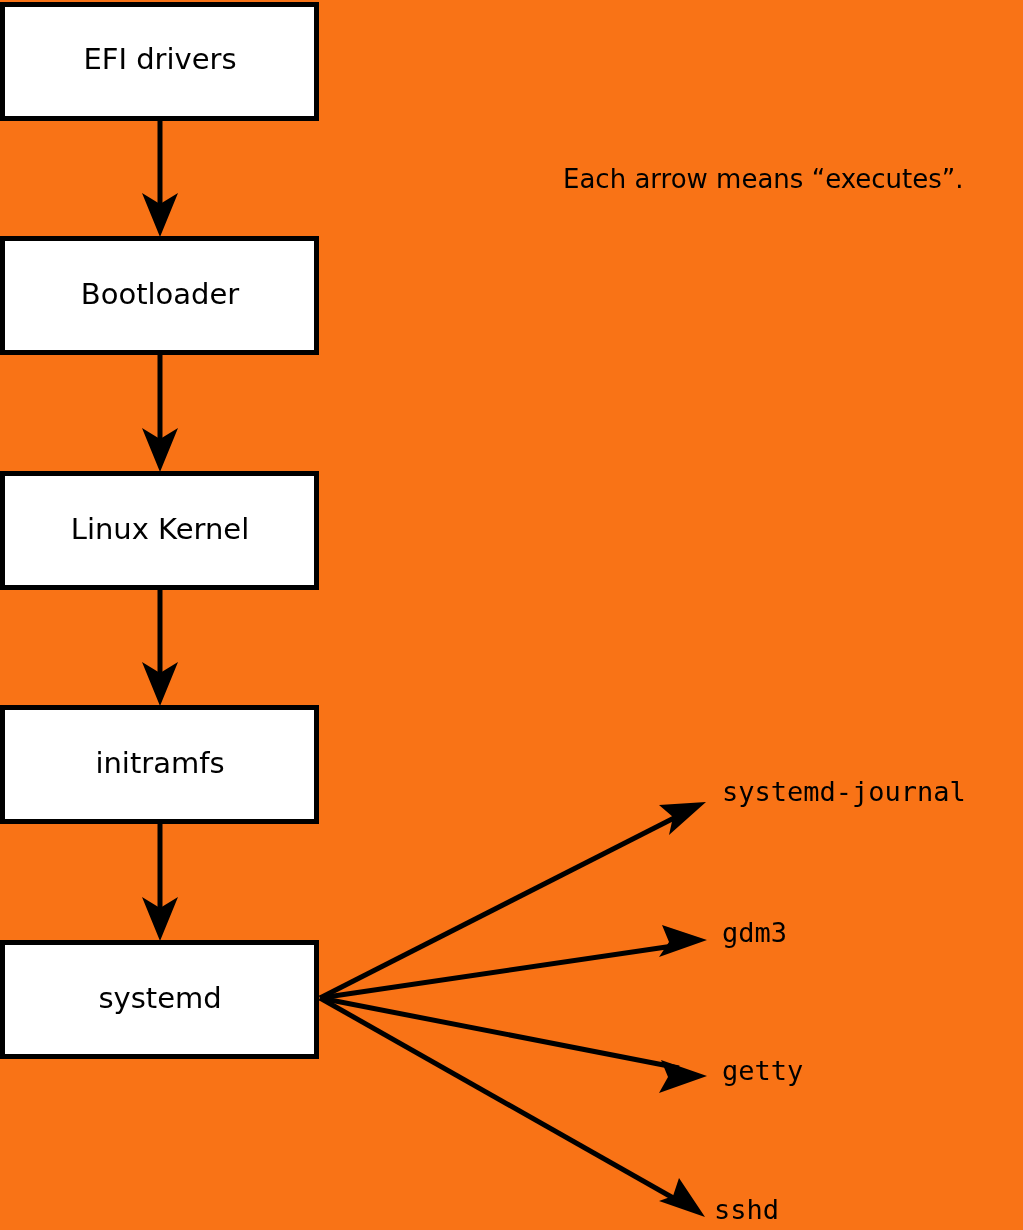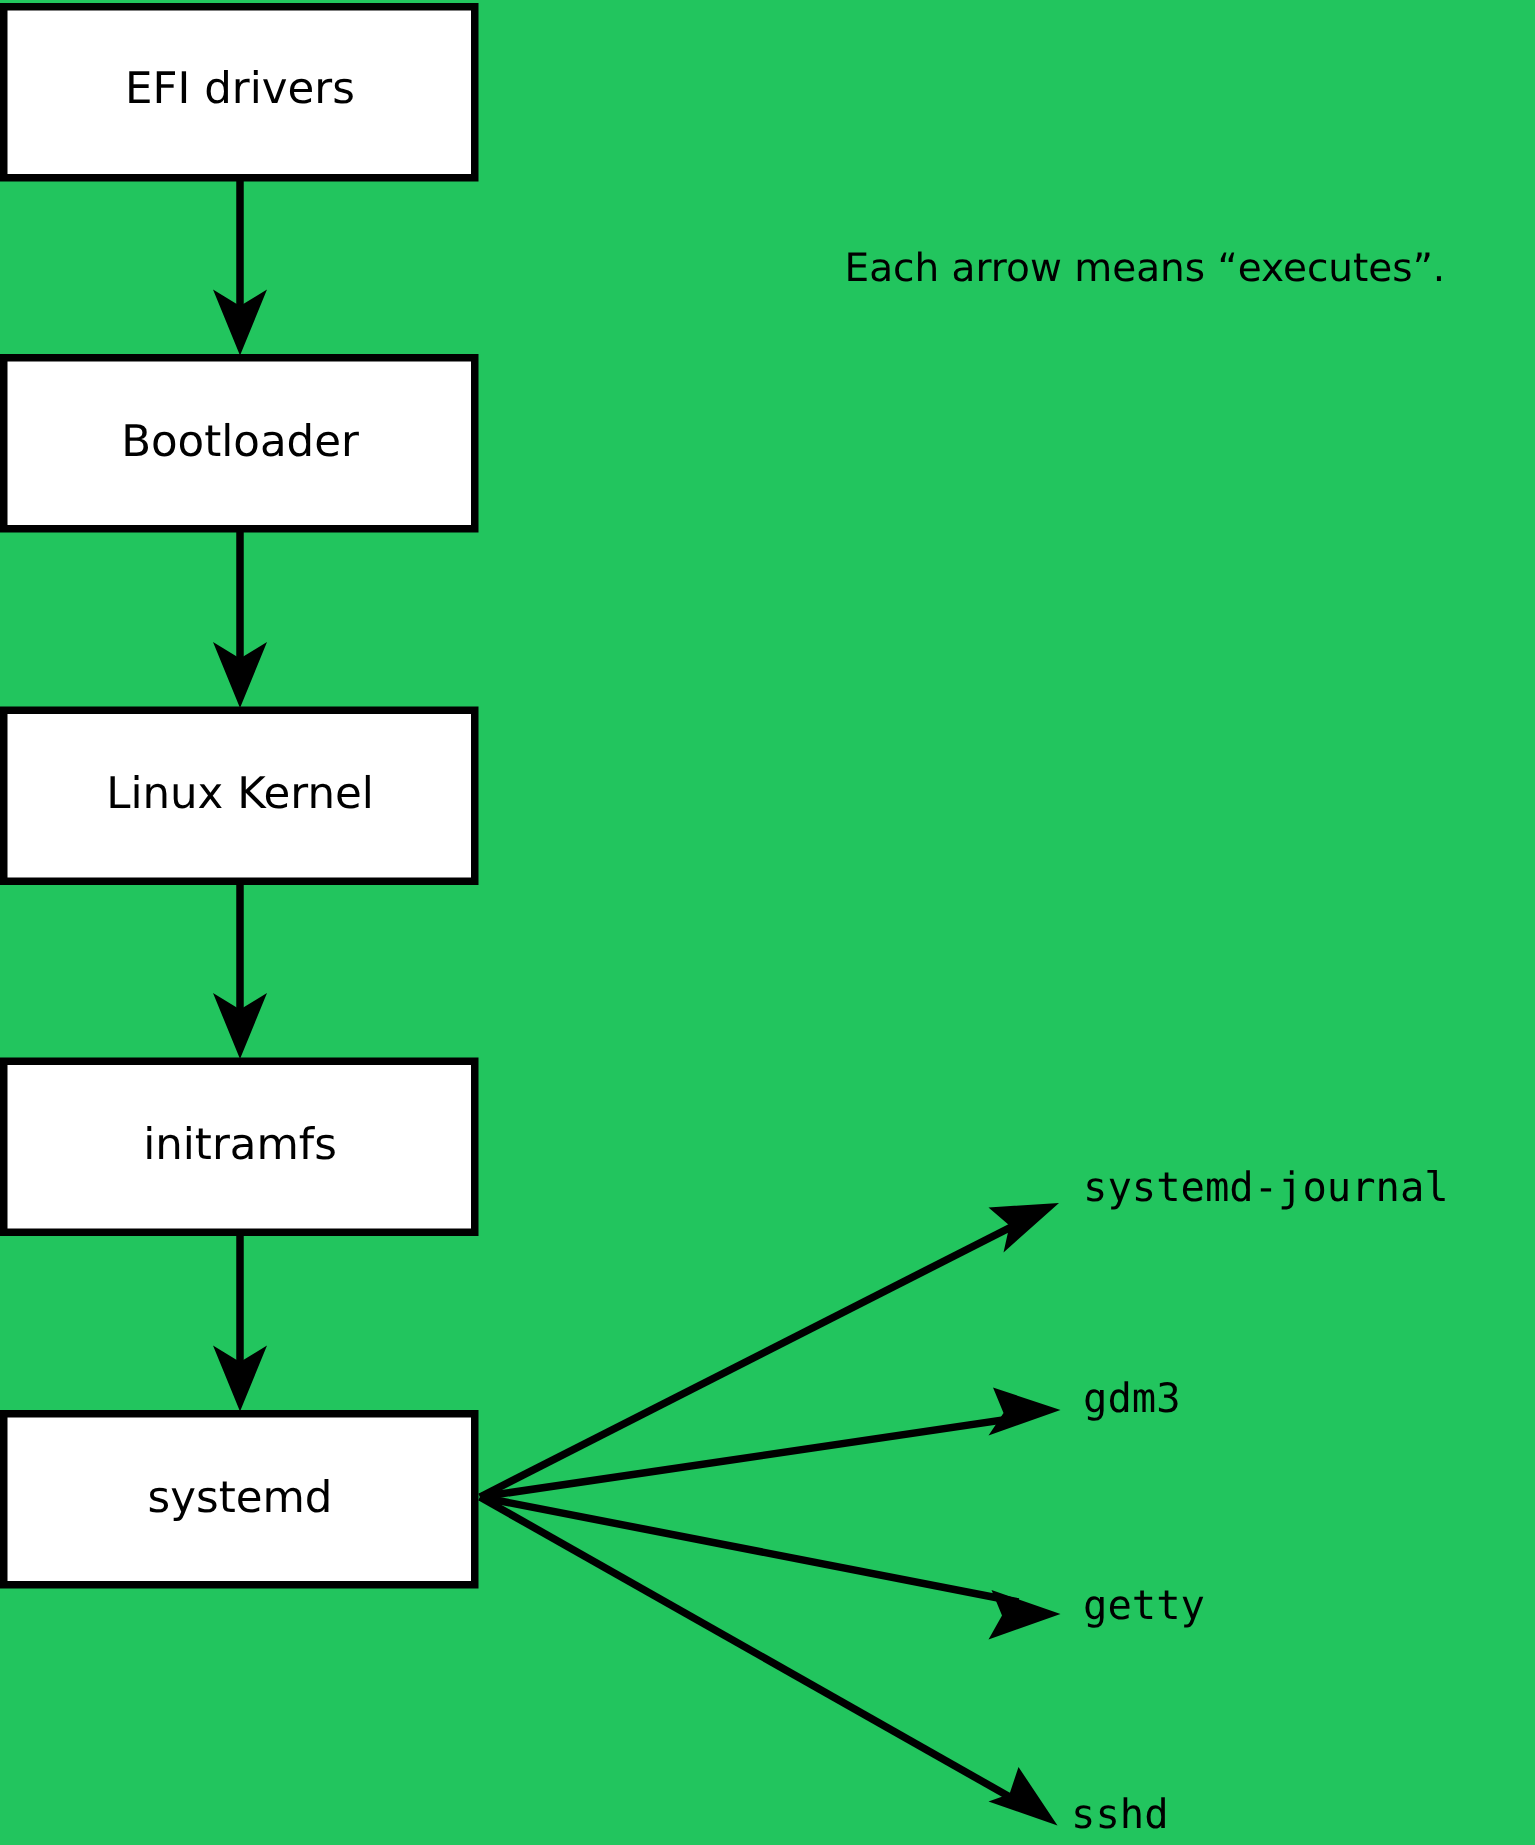--- a/index.html
+++ b/index.html
@@ -9,21 +9,21 @@
     background: #ffffff;
   }
   body {
     font-family: "DejaVu Sans", "Liberation Sans", sans-serif;
     color: #000000;
   }
   #canvas {
     position: relative;
     width: 1023px;
     height: 1230px;
-    background: #22c55e;
+    background: #f97316;
     overflow: hidden;
   }
   #diagram-svg {
     position: absolute;
     left: 0;
     top: 0;
     width: 1023px;
     height: 1230px;
     display: block;
   }

